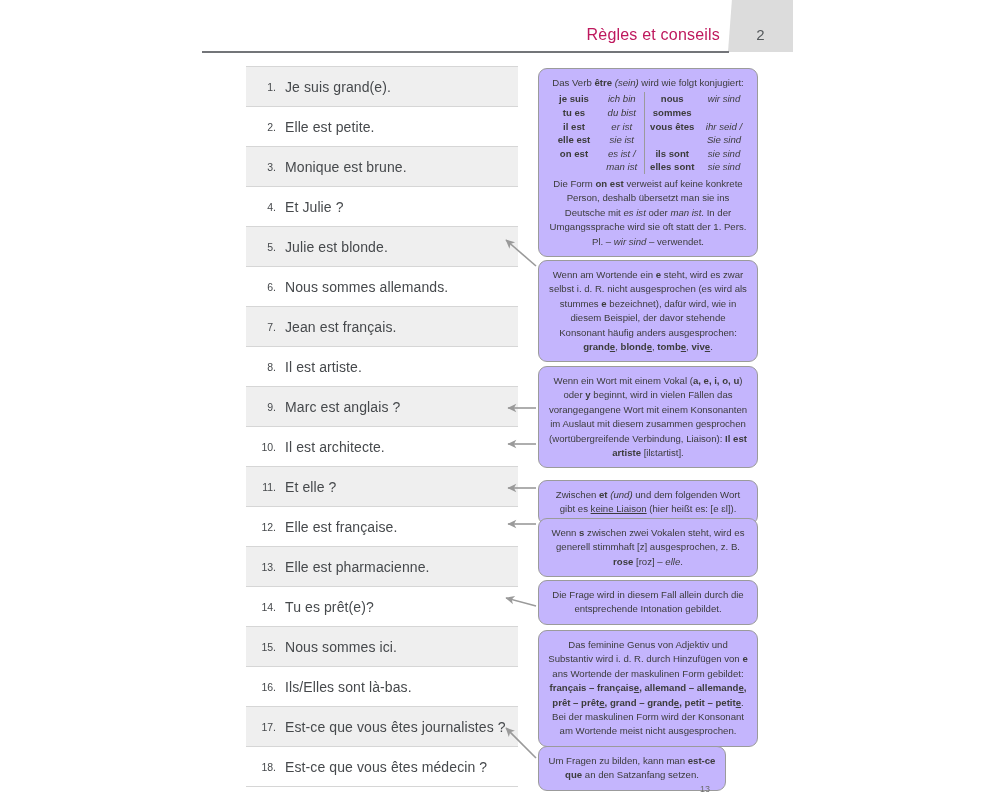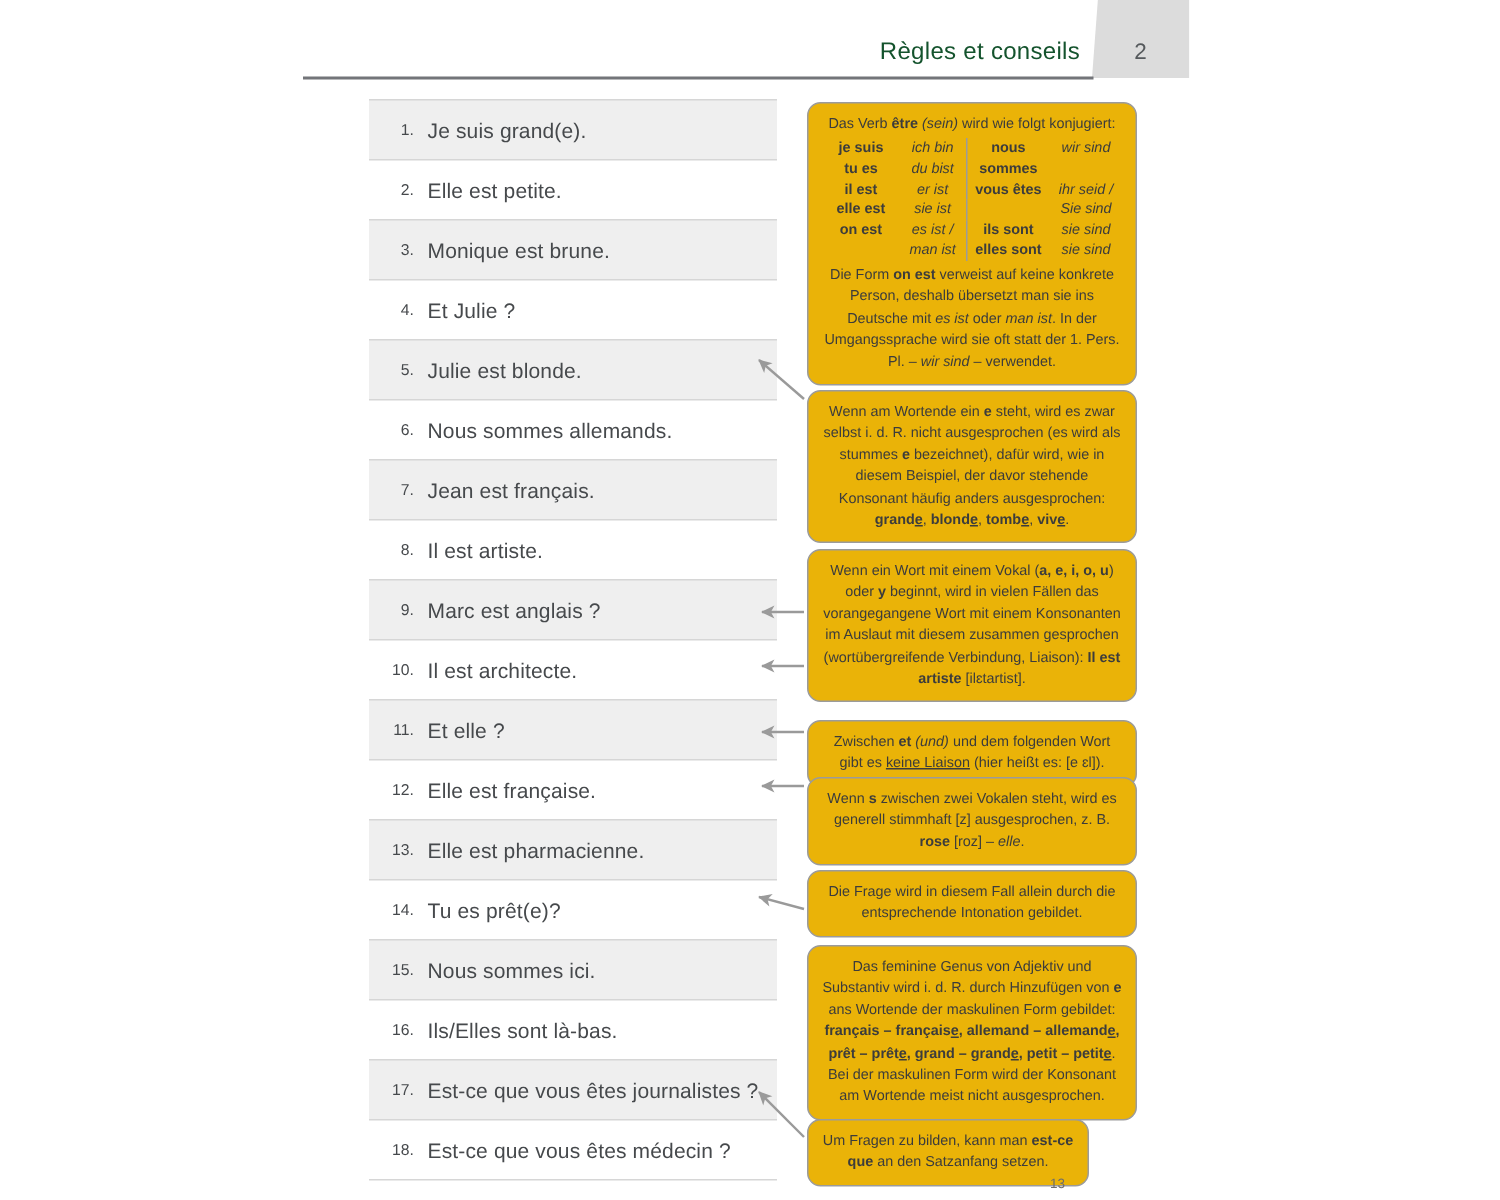--- a/index.html
+++ b/index.html
@@ -37,21 +37,21 @@
     font-size: 15px;
     color: #55595c;
     letter-spacing: .3px;
   }
   #header-title {
     position: absolute;
     left: 300px; top: 26px;
     width: 420px;
     text-align: right;
     font-size: 16px;
-    color: #14532d;
+    color: #be185d;
     letter-spacing: .2px;
   }
   #header-rule {
     position: absolute;
     left: 202px; top: 51px;
     width: 527px; height: 2px;
     background: #737579;
   }
 
   
@@ -87,21 +87,21 @@
     border-top: 1px solid #d6d6d6;
     height: 0;
   }
 
   
   .note-box {
     position: absolute;
     box-sizing: border-box;
     border: 1.4px solid #9b9b9b;
     border-radius: 9px;
-    background: #eab308;
+    background: #c4b5fd;
     text-align: center;
     font-size: 9.6px;
     line-height: 14.4px;
     color: #3c3c3c;
     padding: 7px 9px;
   }
   .note-box p { margin: 0; }
   .note-box b { font-weight: bold; }
   .note-box i { font-style: italic; }
   .u { text-decoration: underline; }

